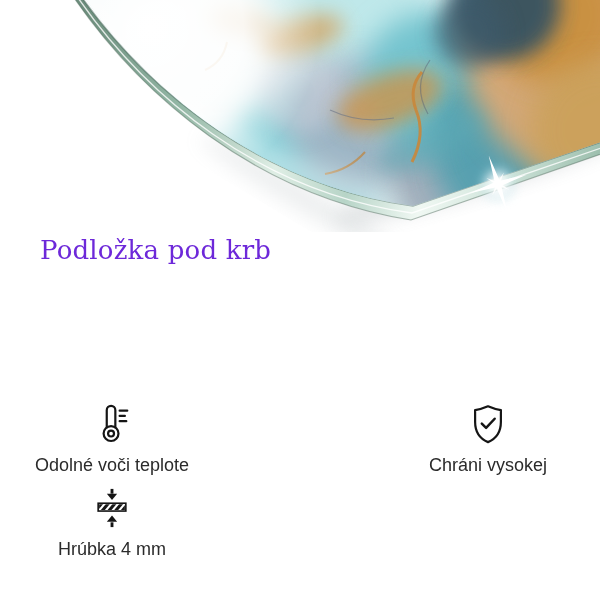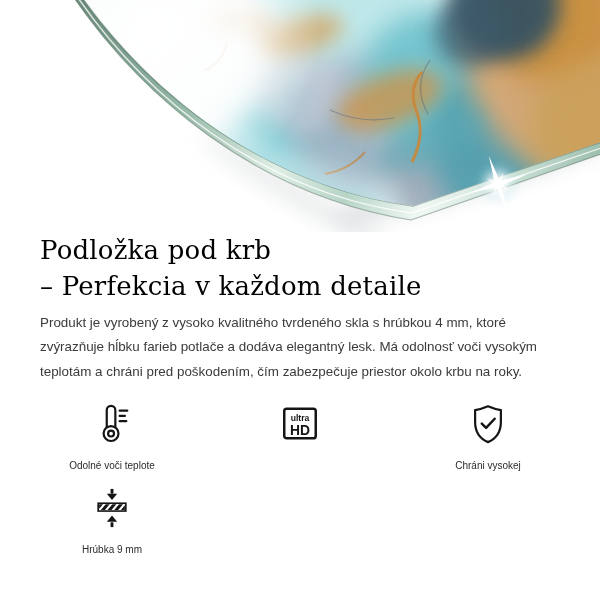--- a/index.html
+++ b/index.html
@@ -8,34 +8,34 @@
     position:relative; width:600px; height:600px; margin:0 auto;
     background:#ffffff; overflow:hidden;
     font-family:"Liberation Sans","DejaVu Sans",sans-serif;
   }
   .hero { position:absolute; top:0; left:0; width:600px; height:232px; }
   .hero svg { display:block; }
 
   .title {
     position:absolute; left:40px; top:232px; width:520px;
     font-family:"DejaVu Serif","Liberation Serif",serif;
-    font-size:26px; line-height:36px; color:#000000; font-weight:400;
+    font-size:26px; line-height:36px; color:#6d28d9; font-weight:400;
     letter-spacing:0.2px;
   }
   .description {
     position:absolute; left:40px; top:311px; width:528px;
     font-size:13.4px; line-height:24.4px; color:#3b3b3b;
   }
   .features {
     position:absolute; left:18px; top:403px; width:564px;
     display:grid; grid-template-columns:repeat(3,1fr); row-gap:14px;
   }
   .feature { display:flex; flex-direction:column; align-items:center; }
   .feature .icon-box { height:42px; display:flex; align-items:center; justify-content:center; }
-  .feature .label { margin-top:13px; font-size:10px; line-height:15px; color:#2b2b2b;text-align:center; }
+  .feature .label { margin-top:13px; font-size:18px; line-height:15px; color:#2b2b2b;text-align:center; }
   .ft-icon { stroke:#151515; fill:none; stroke-width:2.3; }
   .ft-icon text { stroke:none; fill:#151515; font-family:"Liberation Sans","DejaVu Sans",sans-serif; }
 </style>
 </head>
 <body>
 
 <div class="page">
 
   <div class="hero">
     <svg width="600" height="232" viewBox="0 0 600 232" aria-hidden="true">
@@ -117,49 +117,40 @@
         <circle r="11" fill="#ffffff" opacity="0.9" filter="url(#blur5)"></circle>
         <path d="M0,-30 L2.6,-2.6 L30,0 L2.6,2.6 L0,30 L-2.6,2.6 L-30,0 L-2.6,-2.6 Z" fill="#ffffff"></path>
         <path d="M0,-13 L1.5,-1.5 L13,0 L1.5,1.5 L0,13 L-1.5,1.5 L-13,0 L-1.5,-1.5 Z" fill="#ffffff" opacity="0.9" transform="rotate(45)"></path>
         <circle r="2.4" fill="#ffffff"></circle>
       </g>
     </svg>
   </div>
 
   <h1 class="title">
     <span style="display:block">Podložka pod krb</span>
-    <span style="display:block">– Perfekcia v každom detaile</span>
   </h1>
 
-  <p class="description">Produkt je vyrobený z vysoko kvalitného tvrdeného skla s hrúbkou 4 mm, ktoré zvýrazňuje hĺbku farieb potlače a dodáva elegantný lesk. Má odolnosť voči vysokým teplotám a chráni pred poškodením, čím zabezpečuje priestor okolo krbu na roky.</p>
 
   <div class="features">
 
     <div class="feature">
       <div class="icon-box">
         <svg class="ft-icon" width="40" height="42" viewBox="0 0 40 44" stroke-linecap="round">
           <path d="M14.5,25.5 V7.5 A4.5,4.5 0 0 1 23.5,7.5 V25.5"></path>
           <circle cx="19" cy="32" r="7.8"></circle>
           <circle cx="19" cy="32" r="3.1"></circle>
           <line x1="28" y1="8" x2="36" y2="8"></line>
           <line x1="28" y1="13.5" x2="33.5" y2="13.5"></line>
           <line x1="28" y1="19" x2="35" y2="19"></line>
         </svg>
       </div>
       <div class="label">Odolné voči teplote</div>
     </div>
 
     <div class="feature">
-      <div class="icon-box">
-        <svg class="ft-icon" width="40" height="42" viewBox="0 0 40 44">
-          <rect x="3.5" y="6" width="33" height="31" rx="2.5" stroke-width="2.6"></rect>
-          <text x="20" y="18.5" text-anchor="middle" font-size="9" font-weight="bold">ultra</text>
-          <text x="20" y="33" text-anchor="middle" font-size="14.5" font-weight="bold">HD</text>
-        </svg>
-      </div>
     </div>
 
     <div class="feature">
       <div class="icon-box">
         <svg class="ft-icon" width="40" height="42" viewBox="0 0 40 44" stroke-linecap="round" stroke-linejoin="round">
           <path d="M20,3.5 C24.5,5.5 29,6.8 33.5,7.4 V20 C33.5,30.5 28.2,37.6 20,41 C11.8,37.6 6.5,30.5 6.5,20 V7.4 C11,6.8 15.5,5.5 20,3.5 Z"></path>
           <path d="M13.5,21.5 L18,26 L27,16.5" stroke-width="2.6"></path>
         </svg>
       </div>
       <div class="label">Chráni vysokej</div>
@@ -182,17 +173,17 @@
             <line x1="15" y1="27" x2="25" y2="15"></line>
             <line x1="22" y1="27" x2="32" y2="15"></line>
             <line x1="29" y1="27" x2="39" y2="15"></line>
           </g>
           <line x1="20" y1="2" x2="20" y2="7" stroke-width="3"></line>
           <path d="M14.6,7 H25.4 L20,13.6 Z" fill="#151515" stroke="none"></path>
           <line x1="20" y1="37" x2="20" y2="42" stroke-width="3"></line>
           <path d="M14.6,36.5 H25.4 L20,29.9 Z" fill="#151515" stroke="none"></path>
         </svg>
       </div>
-      <div class="label">Hrúbka 9 mm</div>
+      <div class="label">Hrúbka 4 mm</div>
     </div>
 
   </div>
 </div>
 
 </body></html>

